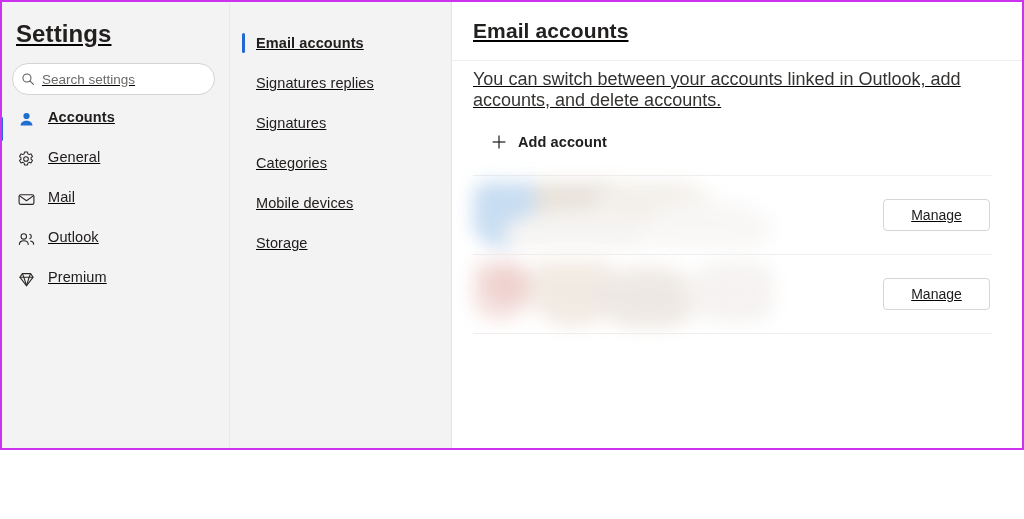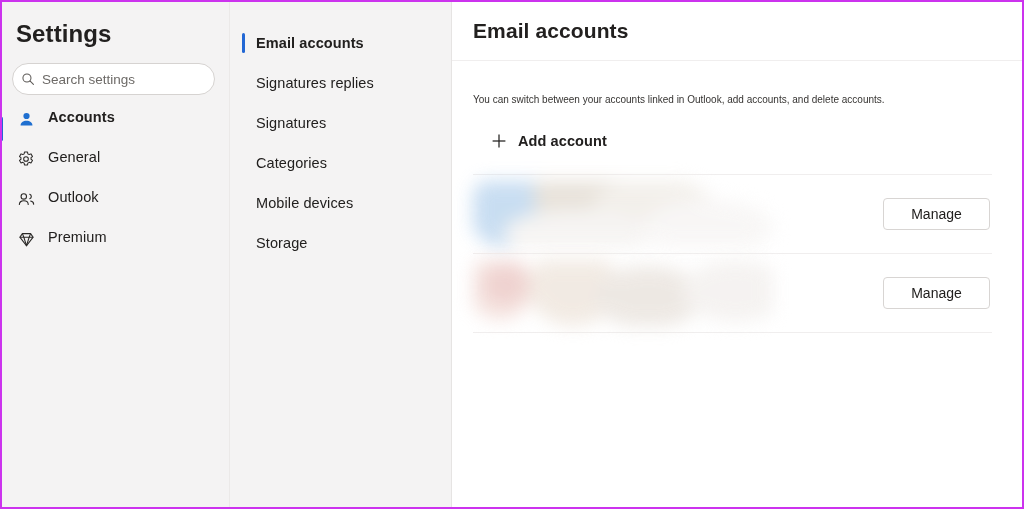--- a/index.html
+++ b/index.html
@@ -7,26 +7,27 @@
     padding: 0;
     background: #ffffff;
   }
   body {
     font-family: "Liberation Sans", sans-serif;
     -webkit-font-smoothing: antialiased;
   }
   #app {
     position: relative;
     width: 1024px;
-    height: 509px;
+    height: 450px;
     box-sizing: border-box;
     border: 2px solid #cc33ee;
     background: #fdba74;
     overflow: hidden;
     display: flex;
+    text-decoration: underline;
   }
 
   
   .sidebar {
     width: 228px;
     flex: 0 0 228px;
     background: #f4f3f3;
     position: relative;
     box-sizing: border-box;
     border-right: 1px solid #ebe9e8;
@@ -153,24 +154,24 @@
     border-bottom: 1px solid #f0eeee;
   }
   .main-title {
     font-size: 21px;
     font-weight: 600;
     color: #22201f;
     letter-spacing: .1px;
   }
   .main-body { padding: 0 30px 0 21px; }
   .desc {
-    font-size: 10px;
+    font-size: 18px;
     line-height: 21px;
     color: #363432;
-    margin-top: 28px;
+    margin-top: 8px;
     max-width: 526px;
   }
   .add-account {
     display: inline-flex;
     align-items: center;
     margin-top: 22px;
     margin-left: 17px;
     cursor: default;
   }
   .plus-icon {
@@ -259,20 +260,29 @@
       <div class="nav-item">
         <span class="nav-ico">
           <svg width="18" height="18" viewBox="0 0 20 20" fill="none" aria-hidden="true">
             <path d="M8.3 2.2h3.4l.35 2.05 1.5.86 1.95-.8 1.7 2.95-1.6 1.3v1.7l1.6 1.3-1.7 2.95-1.95-.8-1.5.86-.35 2.05H8.3l-.35-2.05-1.5-.86-1.95.8-1.7-2.95 1.6-1.3v-1.7l-1.6-1.3 1.7-2.95 1.95.8 1.5-.86z" stroke="#2b2927" stroke-width="1.15" stroke-linejoin="round"></path>
             <circle cx="10" cy="10" r="2.6" stroke="#2b2927" stroke-width="1.15"></circle>
           </svg>
         </span>
         <span class="nav-label">General</span>
       </div>
 
+      <div class="nav-item">
+        <span class="nav-ico">
+          <svg width="19" height="19" viewBox="0 0 20 20" fill="none" aria-hidden="true">
+            <rect x="2.2" y="5" width="15.6" height="10.2" rx="1.7" stroke="#2b2927" stroke-width="1.2"></rect>
+            <path d="M2.8 6.2 10 11.3l7.2-5.1" stroke="#2b2927" stroke-width="1.2" stroke-linejoin="round" stroke-linecap="round"></path>
+          </svg>
+        </span>
+        <span class="nav-label">Mail</span>
+      </div>
 
 
       <div class="nav-item">
         <span class="nav-ico">
           <svg width="19" height="19" viewBox="0 0 21 20" fill="none" aria-hidden="true">
             <circle cx="7.5" cy="6.6" r="3" stroke="#2b2927" stroke-width="1.2"></circle>
             <path d="M2.6 15.6c0-2.7 2.2-4.2 4.9-4.2s4.9 1.5 4.9 4.2" stroke="#2b2927" stroke-width="1.2" stroke-linecap="round"></path>
             <path d="M14.1 4.2a2.6 2.6 0 0 1 0 4.9" stroke="#2b2927" stroke-width="1.2" stroke-linecap="round"></path>
             <path d="M15.1 11.7c2 .35 3.3 1.6 3.3 3.6" stroke="#2b2927" stroke-width="1.2" stroke-linecap="round"></path>
           </svg>

